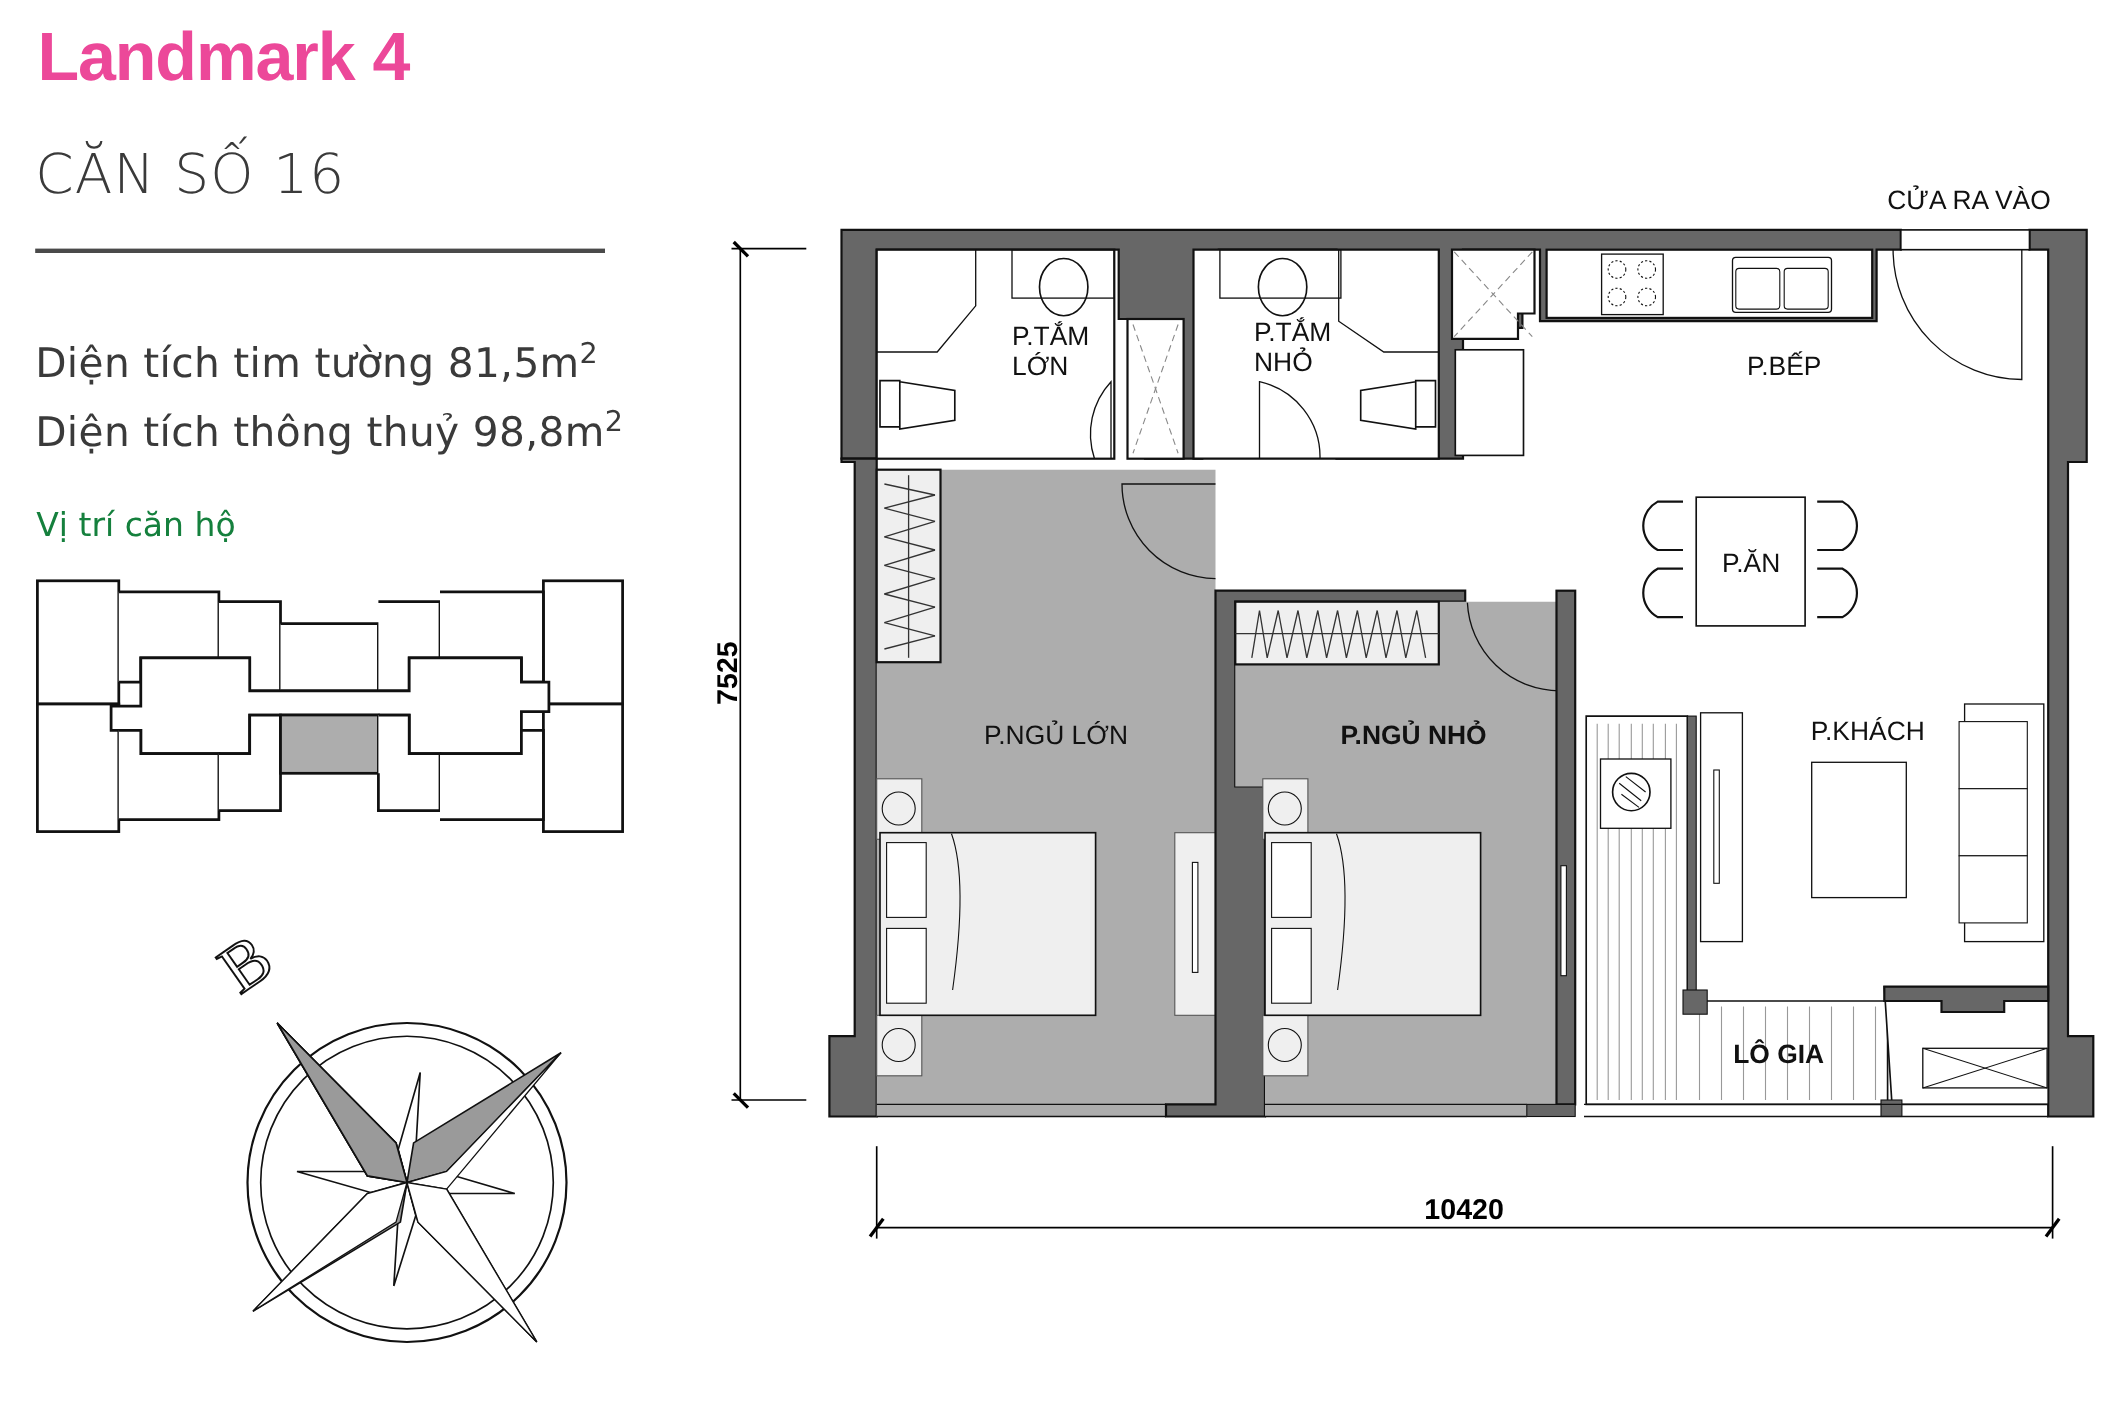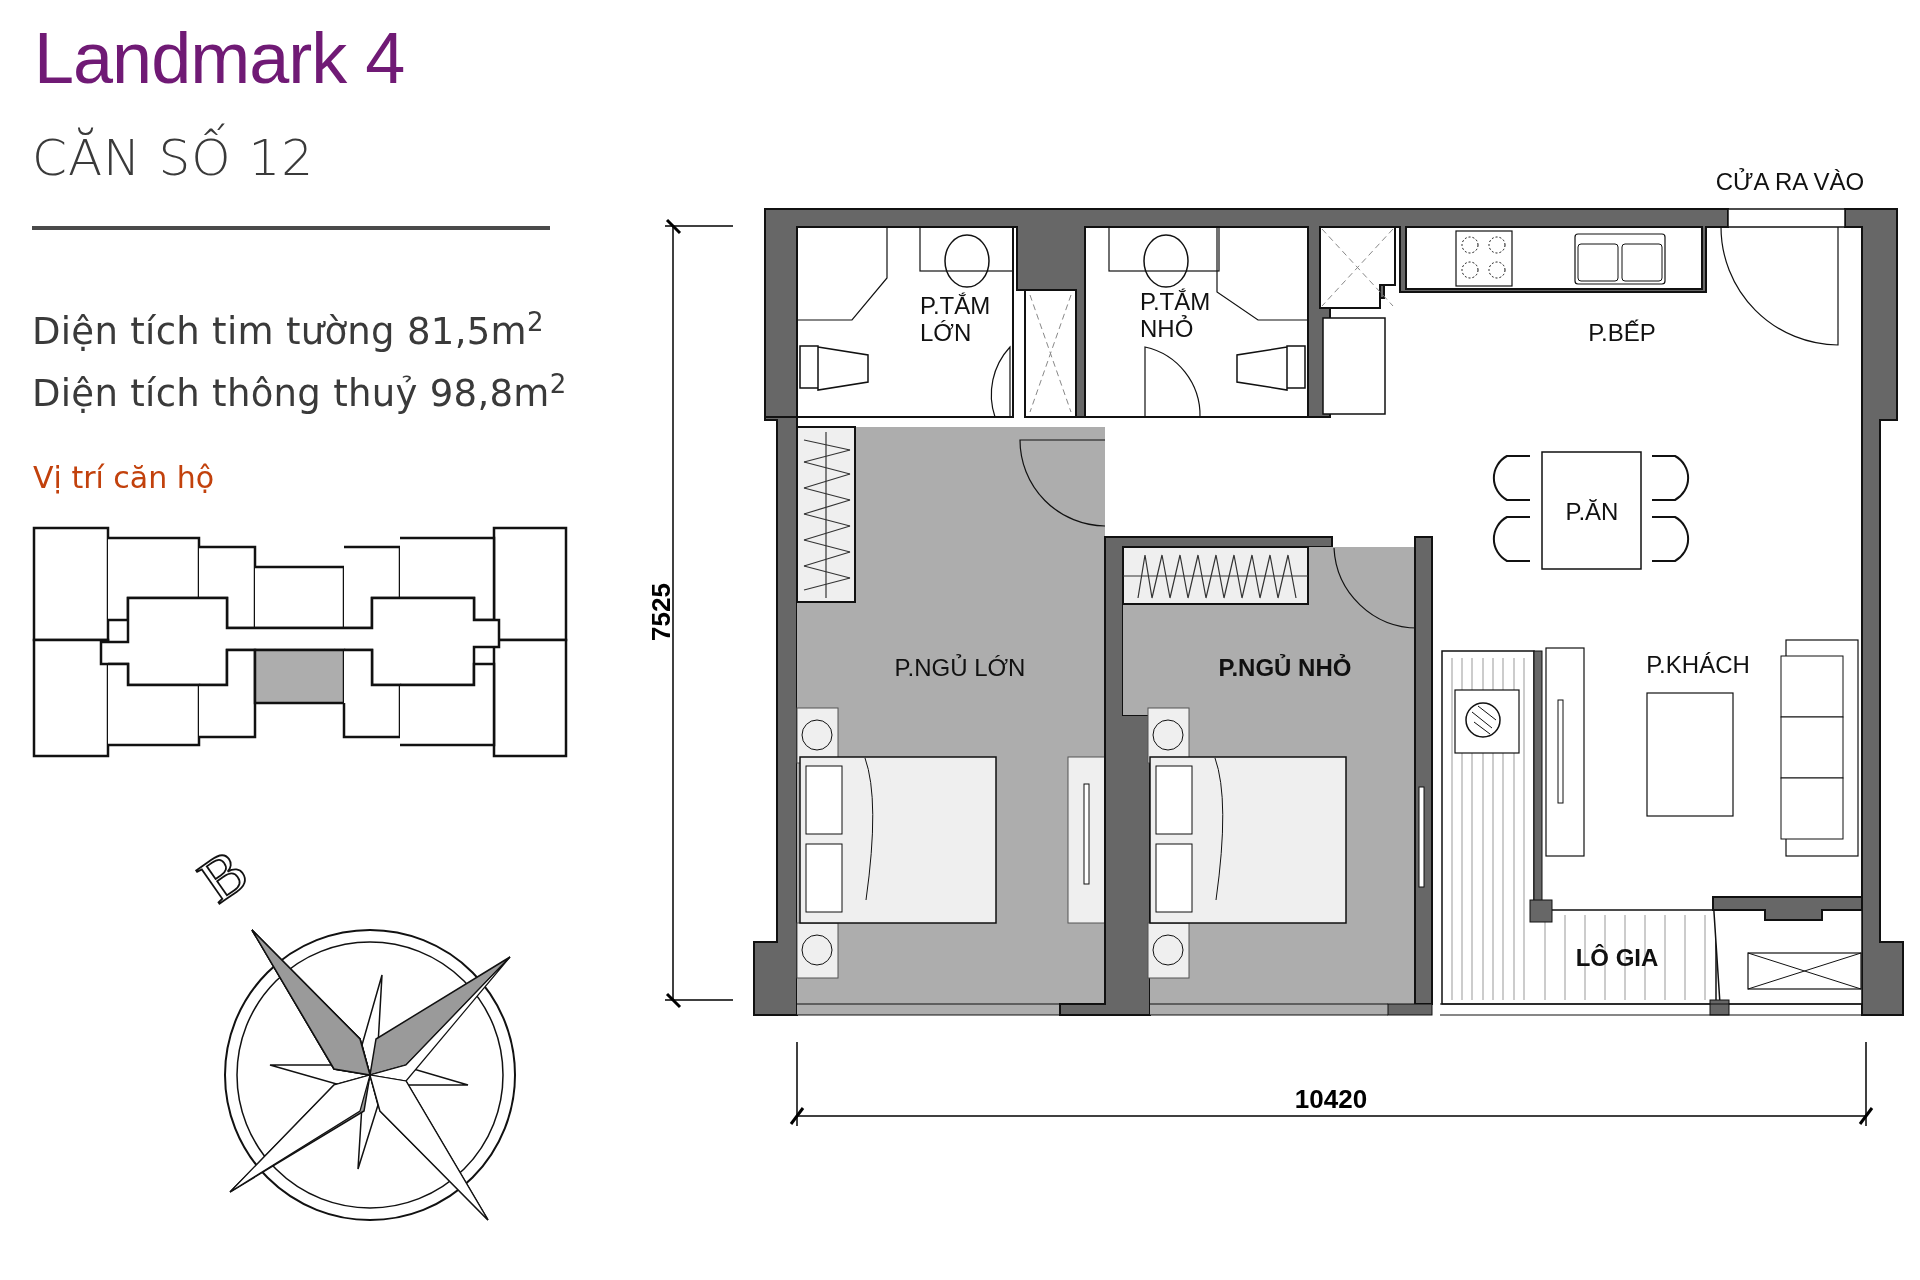--- a/index.html
+++ b/index.html
@@ -1,33 +1,33 @@
 <!DOCTYPE html>
 <html><head>
 <meta charset="utf-8">
 <style>
   html,body{margin:0;padding:0;background:#ffffff;}
   body{width:1920px;height:1280px;position:relative;overflow:hidden;font-family:"DejaVu Sans","Liberation Sans",sans-serif;color:#111;}
-  .title{position:absolute;left:34px;top:22px;font-family:"Liberation Sans",sans-serif;font-weight:normal;font-size:72px;letter-spacing:-1px;color:#701a75;line-height:1;}
+  .title{position:absolute;left:34px;top:22px;font-family:"Liberation Sans",sans-serif;font-weight:bold;font-size:62px;letter-spacing:-1px;color:#ec4899;line-height:1;}
   .subtitle{position:absolute;left:32px;top:133px;font-family:"DejaVu Sans",sans-serif;font-weight:300;font-size:50px;color:#3a3a3a;line-height:1;letter-spacing:1px;}
   .rule{position:absolute;left:32px;top:226px;width:518px;height:4px;background:#4a4a4a;}
   .area{position:absolute;left:32px;font-family:"DejaVu Sans",sans-serif;font-size:37px;color:#3a3a3a;line-height:1;font-weight:normal;letter-spacing:0.3px;margin-top:39px;}
   .area sup{font-size:26px;vertical-align:13px;}
   .area.a1{top:270px;} .area.a2{top:332px;}
-  .keylabel{position:absolute;left:33px;top:460px;font-family:"DejaVu Sans",sans-serif;font-size:30px;color:#c2410c;text-align:center;}
+  .keylabel{position:absolute;left:33px;top:460px;font-family:"DejaVu Sans",sans-serif;font-size:30px;color:#15803d;text-align:center;}
   svg{position:absolute;left:0;top:0;}
   .lbl{font-family:"Liberation Sans",sans-serif;font-size:24px;fill:#111;}
   .lblb{font-family:"Liberation Sans",sans-serif;font-size:24px;font-weight:bold;fill:#111;}
   .dim{font-family:"Liberation Sans",sans-serif;font-size:26px;font-weight:bold;fill:#000;}
 </style>
 </head>
 <body>
 
 <div class="title">Landmark 4</div>
-<div class="subtitle">CĂN SỐ 12</div>
+<div class="subtitle">CĂN SỐ 16</div>
 <div class="rule"></div>
 <div class="area a1"><span>Diện tích tim tường 81,5m</span><sup>2</sup></div>
 <div class="area a2"><span>Diện tích thông thuỷ 98,8m</span><sup>2</sup></div>
 <div class="keylabel">Vị trí căn hộ</div>
 
 <svg width="1920" height="1280" viewBox="0 0 1920 1280">
 
   <g fill="#fff" stroke="#111" stroke-width="2.5">
     <rect x="34" y="528" width="74" height="112"></rect>
     <rect x="34" y="640" width="74" height="116"></rect>

